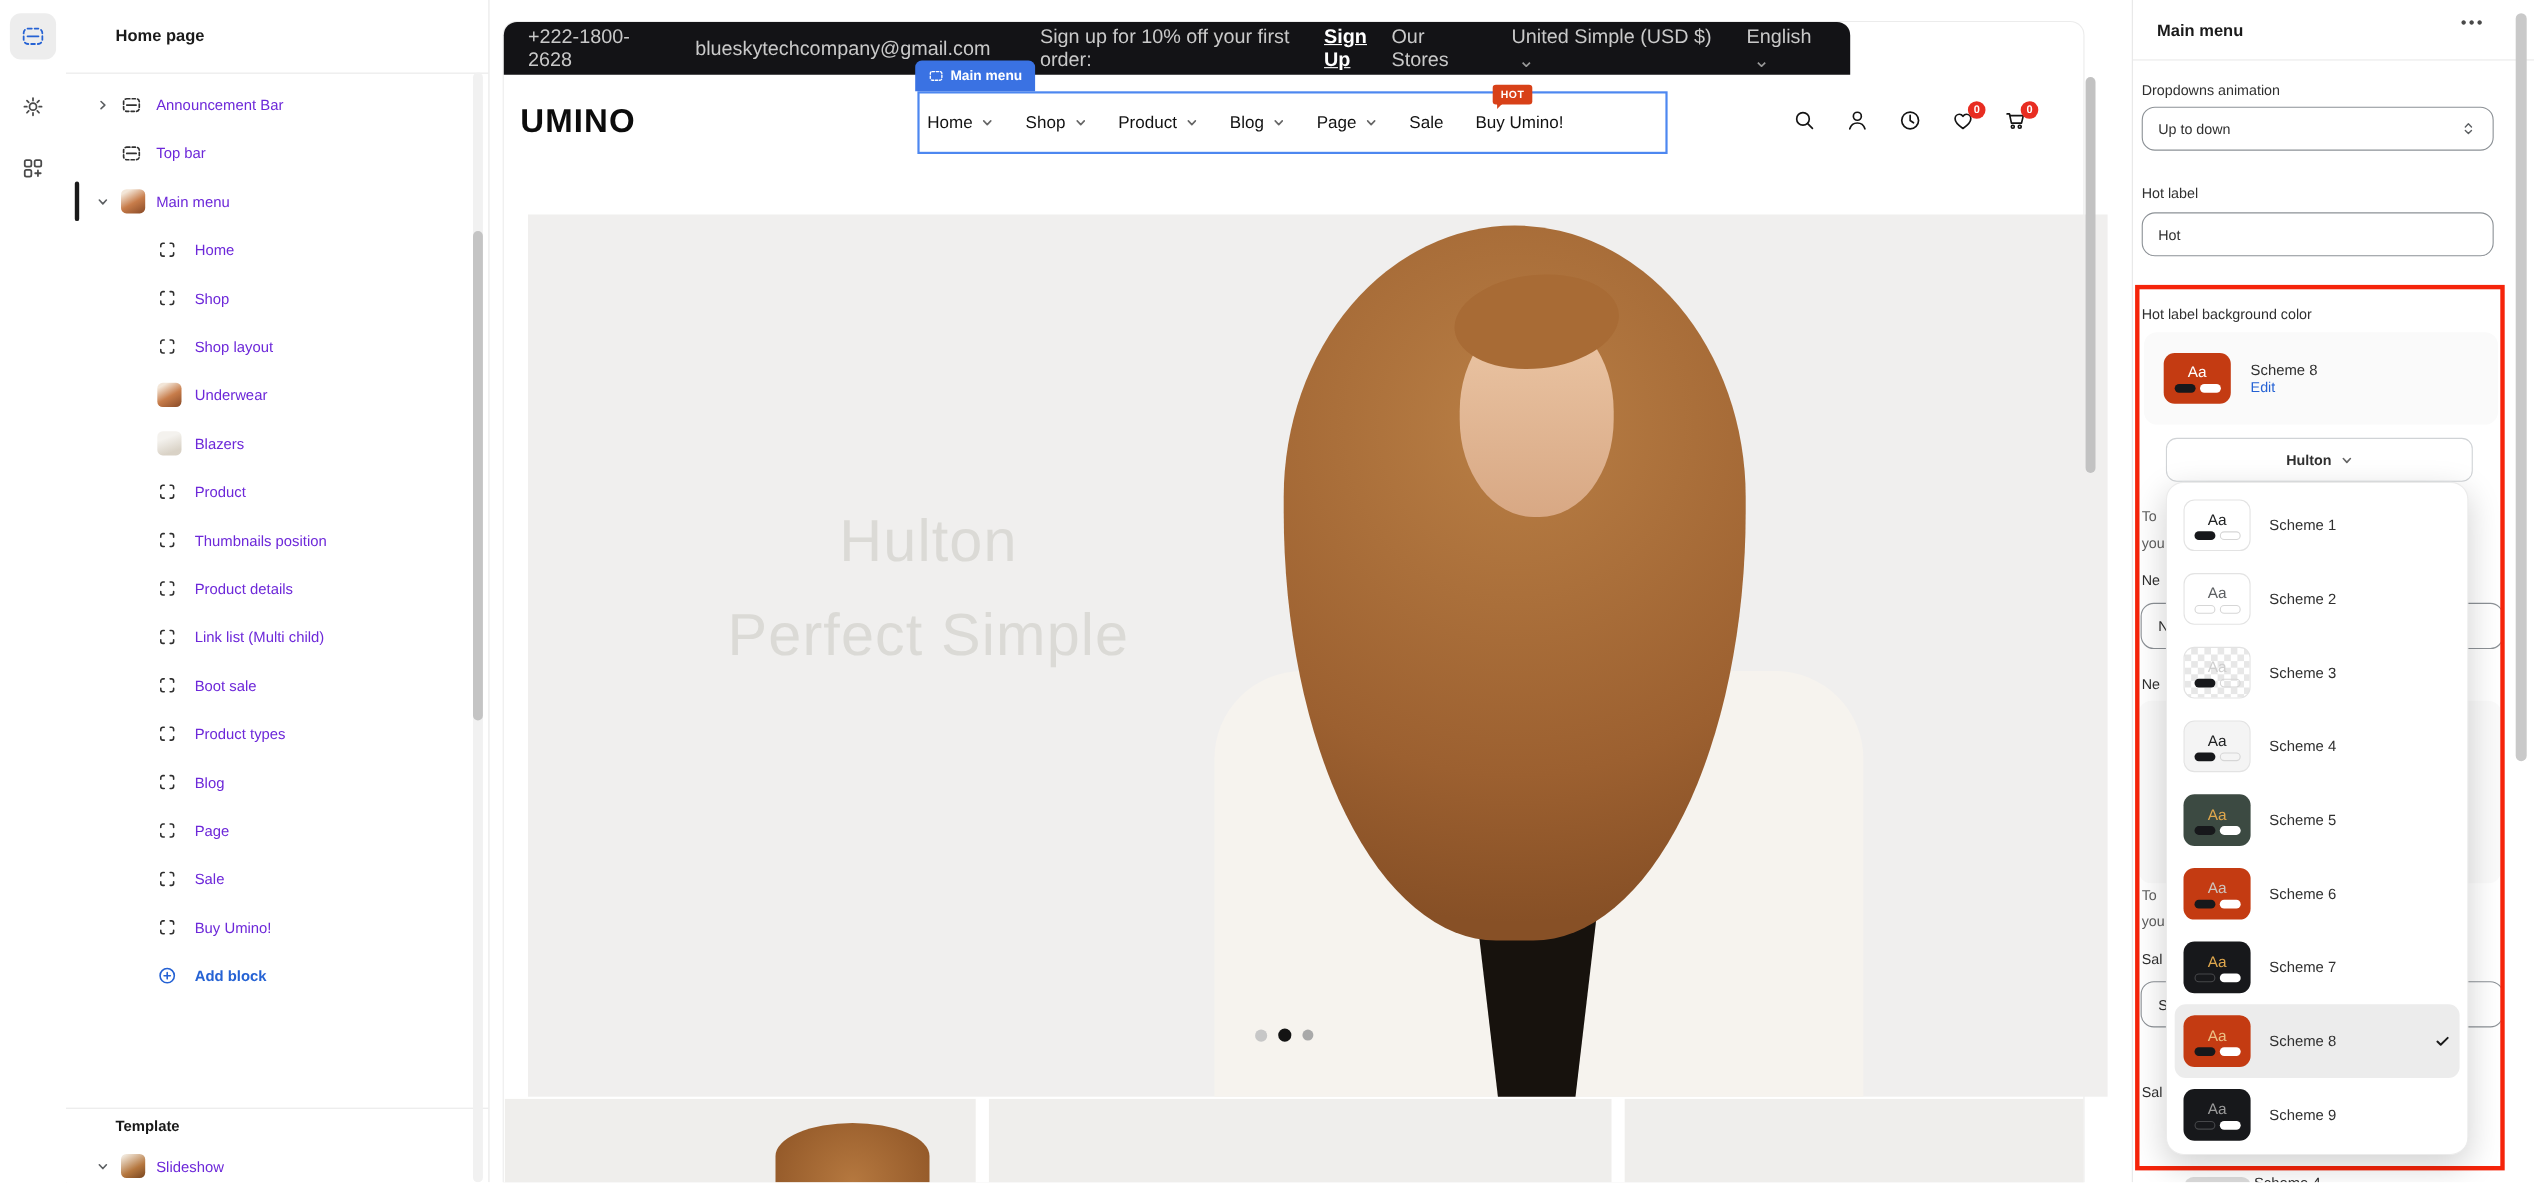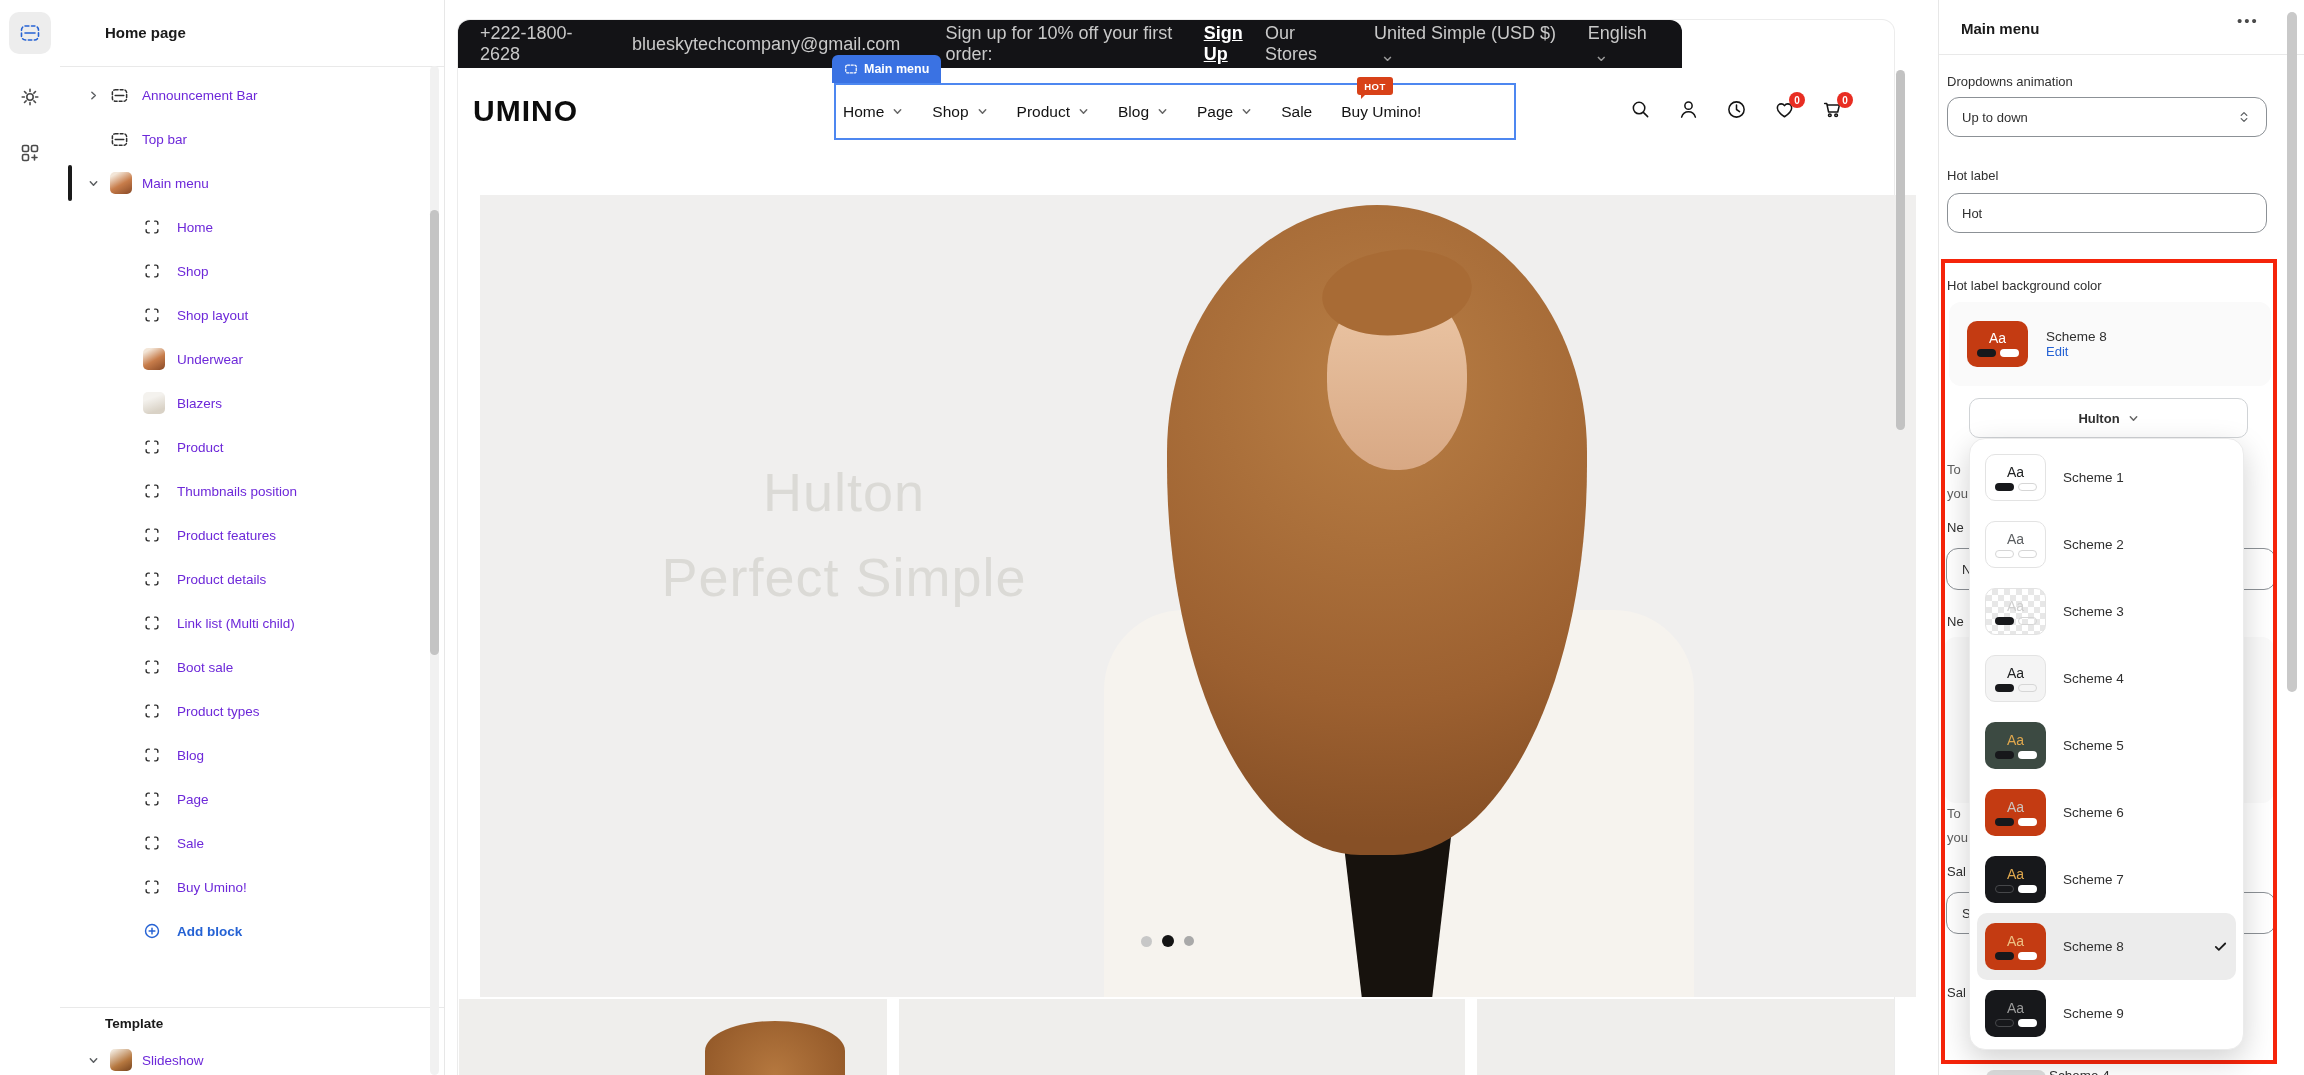--- a/index.html
+++ b/index.html
@@ -230,28 +230,20 @@
             </svg>
           </span>
           <span class="tlabel">Thumbnails position</span>
         </div>
         <div class="trow child">
           <span class="ticon">
             <svg width="18" height="18" viewBox="0 0 20 20" fill="none" stroke="#303030" stroke-width="1.6" stroke-linecap="round" stroke-linejoin="round">
               <path d="M7 3.5H5.7A2.2 2.2 0 0 0 3.5 5.7V7M13 3.5h1.3a2.2 2.2 0 0 1 2.2 2.2V7M7 16.5H5.7a2.2 2.2 0 0 1-2.2-2.2V13M13 16.5h1.3a2.2 2.2 0 0 0 2.2-2.2V13"></path>
             </svg>
           </span>
-          <span class="tlabel">Product features</span>
-        </div>
-        <div class="trow child">
-          <span class="ticon">
-            <svg width="18" height="18" viewBox="0 0 20 20" fill="none" stroke="#303030" stroke-width="1.6" stroke-linecap="round" stroke-linejoin="round">
-              <path d="M7 3.5H5.7A2.2 2.2 0 0 0 3.5 5.7V7M13 3.5h1.3a2.2 2.2 0 0 1 2.2 2.2V7M7 16.5H5.7a2.2 2.2 0 0 1-2.2-2.2V13M13 16.5h1.3a2.2 2.2 0 0 0 2.2-2.2V13"></path>
-            </svg>
-          </span>
           <span class="tlabel">Product details</span>
         </div>
         <div class="trow child">
           <span class="ticon">
             <svg width="18" height="18" viewBox="0 0 20 20" fill="none" stroke="#303030" stroke-width="1.6" stroke-linecap="round" stroke-linejoin="round">
               <path d="M7 3.5H5.7A2.2 2.2 0 0 0 3.5 5.7V7M13 3.5h1.3a2.2 2.2 0 0 1 2.2 2.2V7M7 16.5H5.7a2.2 2.2 0 0 1-2.2-2.2V13M13 16.5h1.3a2.2 2.2 0 0 0 2.2-2.2V13"></path>
             </svg>
           </span>
           <span class="tlabel">Link list (Multi child)</span>
         </div>

